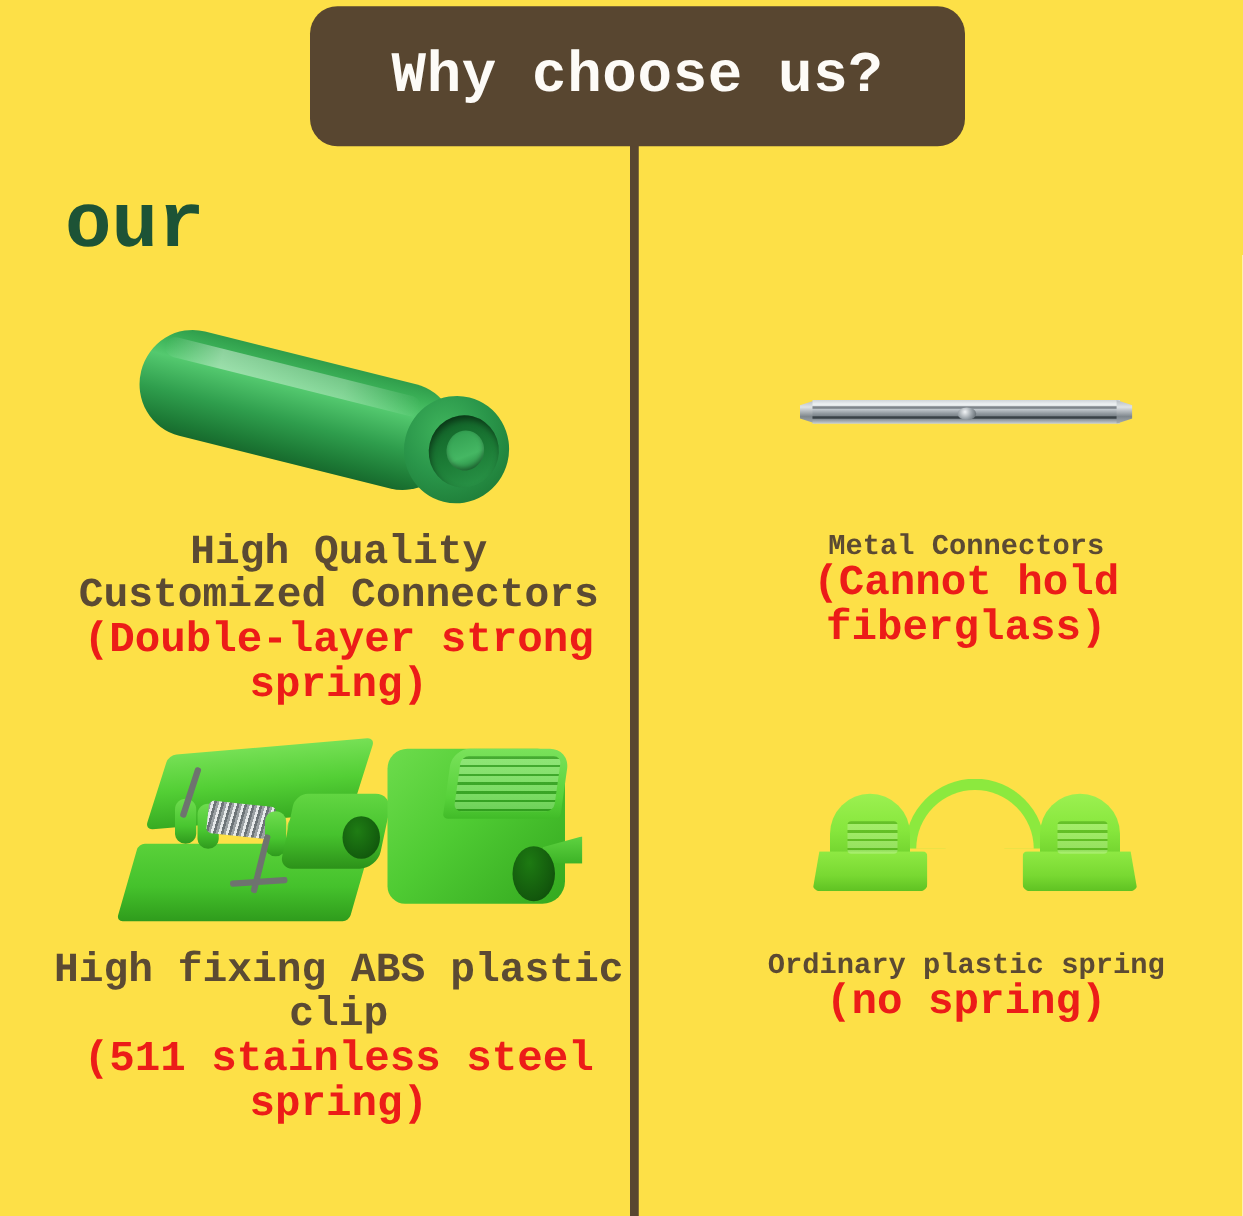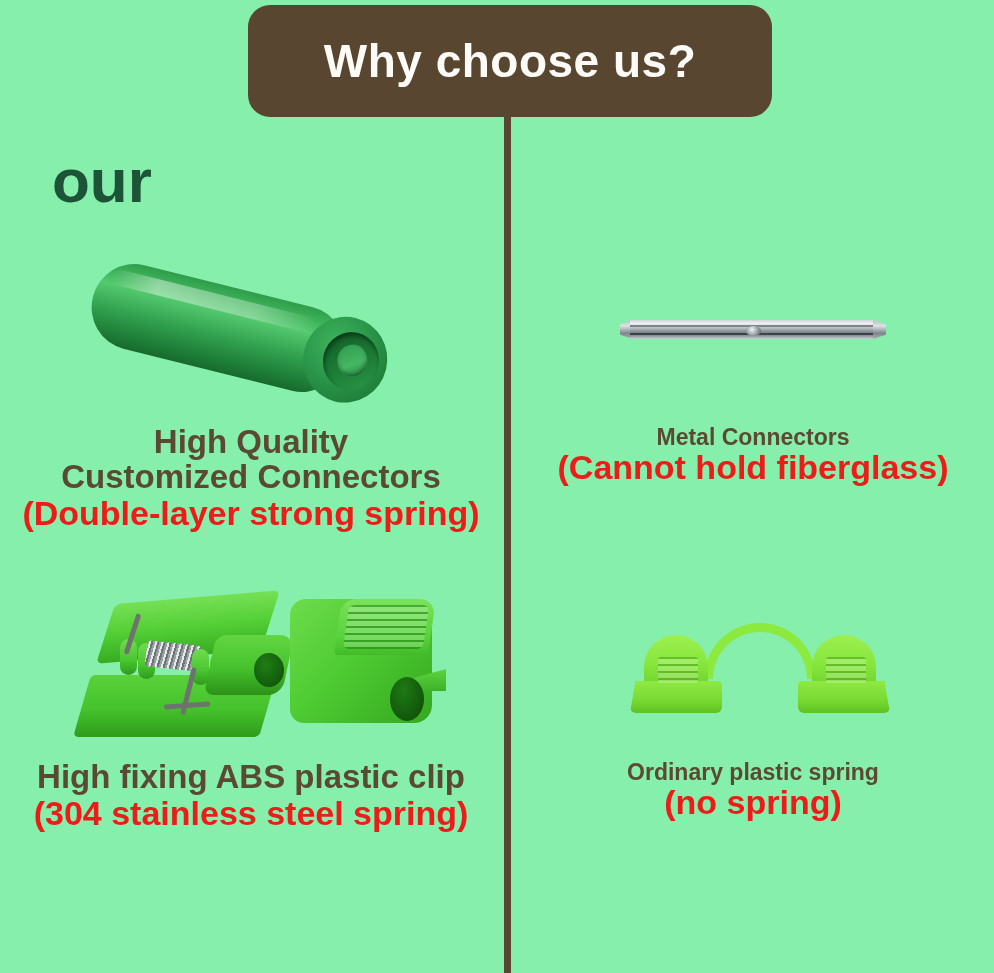--- a/index.html
+++ b/index.html
@@ -9,22 +9,23 @@
     background: #ffffff;
   }
   body {
     font-family: "Liberation Sans", sans-serif;
   }
 
   #infographic {
     position: relative;
     width: 994px;
     height: 973px;
-    background: #86efac;
+    background: #fde047;
     overflow: hidden;
+    font-family: Liberation Mono, monospace;
   }
 
   
   .banner {
     position: absolute;
     left: 248px;
     top: 5px;
     width: 524px;
     height: 112px;
     background: #584630;
@@ -74,20 +75,21 @@
     margin-left: 32px;
   }
   .column.left  .col-heading { left: 20px; }
   .column.right .col-heading { left: 25px; }
 
   
   .product {
     position: absolute;
     width: 100%;
     left: 0;
+    padding-left: 20px;
   }
   .product-art {
     position: relative;
     width: 100%;
   }
   .caption {
     width: 100%;
     text-align: center;
   }
   .cap-main {
@@ -443,21 +445,21 @@
           <div class="clipB-body"></div>
           <div class="clipB-tail"></div>
           <div class="clipB-top"></div>
           <div class="clipB-ridges"></div>
           <div class="clipB-mouth"></div>
         </div>
 
       </div>
       <div class="caption">
         <div class="cap-main">High fixing ABS plastic clip</div>
-        <div class="cap-sub">(304 stainless steel spring)</div>
+        <div class="cap-sub">(511 stainless steel spring)</div>
       </div>
     </div>
 
   </div>
 
   <div class="column right">
 
 
     <div class="product row1">
       <div class="product-art">

